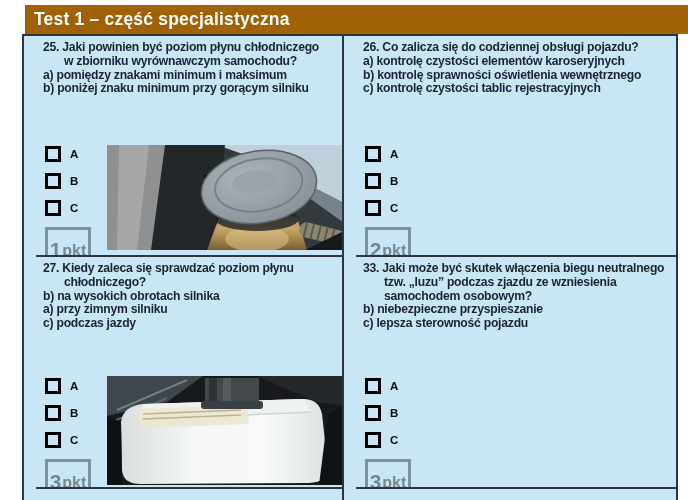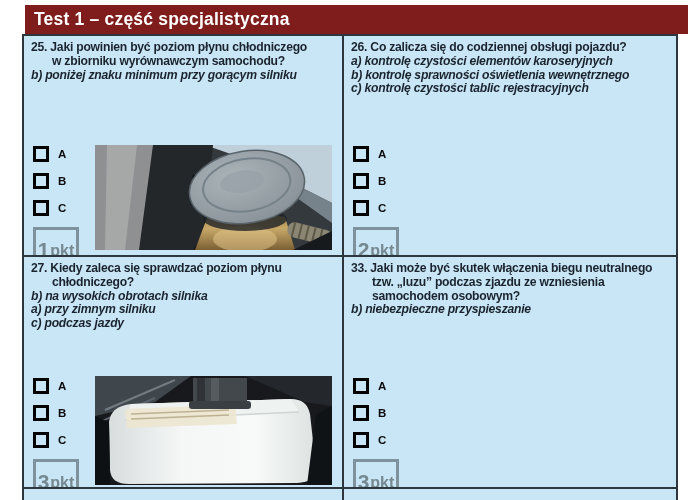--- a/index.html
+++ b/index.html
@@ -3,42 +3,43 @@
 <meta charset="utf-8">
 <style>
   html,body{margin:0;padding:0;}
   body{
     width:688px;height:500px;position:relative;overflow:hidden;
     background:#ffffff;
     font-family:"Liberation Sans","DejaVu Sans",sans-serif;
   }
   .header{
     position:absolute;left:25px;top:5px;width:663px;height:29px;
-    background:#7f1d1d;color:#ffffff;font-weight:bold;font-size:17.5px;
+    background:#a16207;color:#ffffff;font-weight:bold;font-size:17.5px;
     line-height:29px;padding-left:9px;box-sizing:border-box;
     letter-spacing:0.2px;
   }
   .qtable{
     position:absolute;left:22px;top:34px;width:656px;height:470px;
     box-sizing:border-box;border:2px solid #2c363c;background:#c9e6f6;
     display:grid;grid-template-columns:320px 1fr;grid-template-rows:221px 232px 1fr;
   }
   .cell{
     position:relative;box-sizing:border-box;overflow:hidden;
     border-right:2px solid #2c363c;border-bottom:2px solid #2c363c;
     background:#c9e6f6;
+    margin-left:12px;
   }
   .cell.last-col{border-right:none;}
   .cell.filler{border-bottom:none;}
   .textblock{
     padding:5px 6px 0 7px;color:#1b242e;font-size:12.2px;font-weight:bold;
     line-height:13.8px;letter-spacing:-0.25px;
   }
   .qtext{white-space:pre-line;padding-left:21px;text-indent:-21px;}
-  .opt{padding-left:21px;text-indent:-21px;font-style:italic;}
+  .opt{padding-left:21px;text-indent:-21px;}
   .answers{position:absolute;left:9px;display:flex;flex-direction:column;}
   .a-top-1{top:110px;}
   .a-top-2{top:121px;}
   .ansrow{display:flex;align-items:center;height:16px;margin-bottom:11px;}
   .cb{
     width:16px;height:16px;border:3px solid #000000;box-sizing:border-box;
     background:transparent;display:inline-block;flex:0 0 auto;
   }
   .cbl{margin-left:9px;font-size:11.5px;font-weight:bold;color:#0b0b0b;}
   .badge{
@@ -58,20 +59,21 @@
 <div class="header">
   <span>Test 1 – część specjalistyczna</span>
 </div>
 
 <div class="qtable">
 
   <div class="cell">
     <div class="textblock">
       <div class="qtext">25. Jaki powinien być poziom płynu chłodniczego
 w zbiorniku wyrównawczym samochodu?</div>
+      <div class="opt">a) pomiędzy znakami minimum i maksimum</div>
       <div class="opt">b) poniżej znaku minimum przy gorącym silniku</div>
     </div>
     <div class="answers a-top-1">
       <div class="ansrow">
         <span class="cb"></span>
         <span class="cbl">A</span>
       </div>
       <div class="ansrow">
         <span class="cb"></span>
         <span class="cbl">B</span>
@@ -200,20 +202,21 @@
       <polygon points="0,40 14,46 15,109 0,109" fill="#0e1114"></polygon>
     </svg>
   </div>
 
   <div class="cell last-col">
     <div class="textblock">
       <div class="qtext">33. Jaki może być skutek włączenia biegu neutralnego
 tzw. „luzu” podczas zjazdu ze wzniesienia
 samochodem osobowym?</div>
       <div class="opt">b) niebezpieczne przyspieszanie</div>
+      <div class="opt">c) lepsza sterowność pojazdu</div>
     </div>
     <div class="answers a-top-2">
       <div class="ansrow">
         <span class="cb"></span>
         <span class="cbl">A</span>
       </div>
       <div class="ansrow">
         <span class="cb"></span>
         <span class="cbl">B</span>
       </div>

